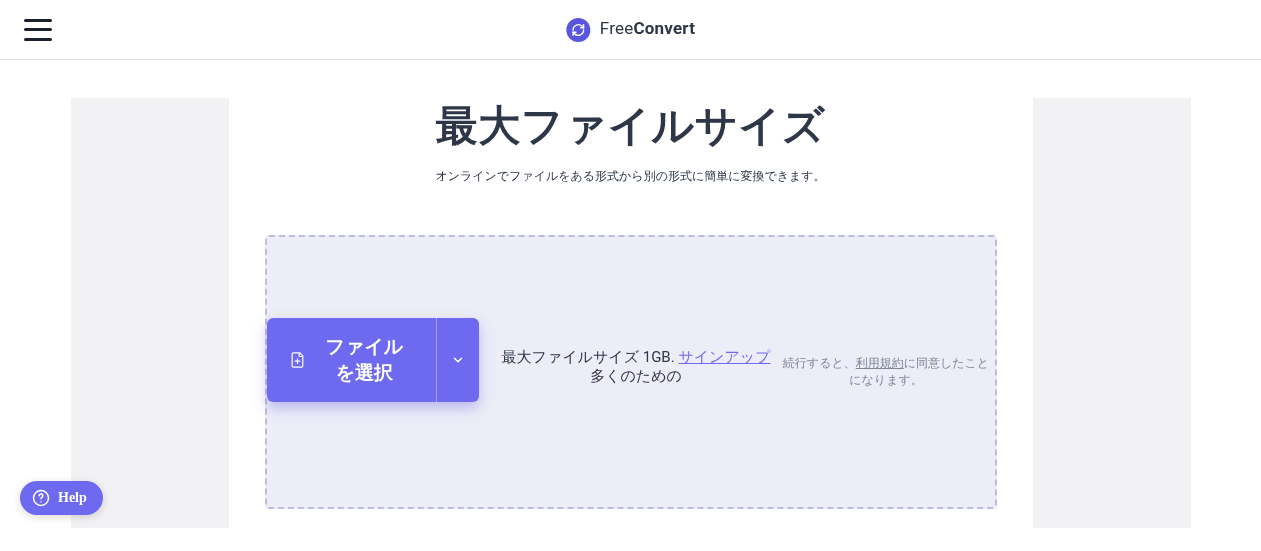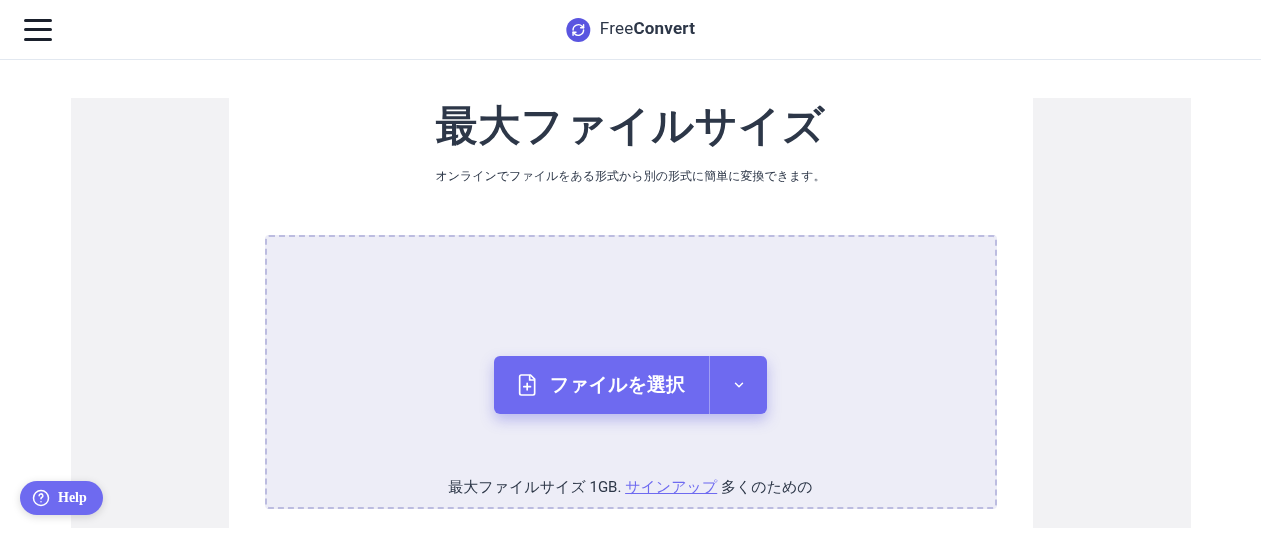--- a/index.html
+++ b/index.html
@@ -86,24 +86,22 @@
     font-size: 12px;
     color: #2d3748;
     margin-bottom: 50px;
   }
   .dropzone {
     border: 2px dashed #bcbce0;
     background: #ededf7;
     border-radius: 4px;
     height: 274px;
     display: flex;
-    flex-direction: column;
-    align-items: center;
-    justify-content: flex-end;
-    gap: 40px;
+    align-items: center;
+    justify-content: flex-start;
   }
   .btn-row {
     display: flex;
     box-shadow: 0 6px 14px rgba(90,85,224,0.35);
     border-radius: 6px;
     overflow: hidden;
     margin-bottom: 24px;
   }
   .choose-btn {
     background: #6e6af0;
@@ -126,20 +124,21 @@
     display: flex;
     align-items: center;
     justify-content: center;
     cursor: pointer;
   }
   .dd-btn svg { width: 14px; height: 14px; }
   .maxline {
     font-size: 15px;
     color: #2d3748;
     margin-bottom: 10px;
+    margin-left: 16px;
   }
   .maxline a {
     color: #6e6af0;
     text-decoration: underline;
   }
   .termsline {
     font-size: 12px;
     color: #7d8597;
   }
   .termsline a {
@@ -210,20 +209,23 @@
         <button class="dd-btn">
           <svg viewBox="0 0 24 24">
             <path d="M6 9l6 6 6-6" fill="none" stroke="#fff" stroke-width="2.5" stroke-linecap="round" stroke-linejoin="round"></path>
           </svg>
         </button>
       </div>
 
       <p class="maxline">
         <span>最大ファイルサイズ 1GB. </span><a href="#">サインアップ</a><span> 多くのための</span>
       </p>
+      <p class="termsline">
+        <span>続行すると、</span><a href="#">利用規約</a><span>に同意したことになります。</span>
+      </p>
     </div>
   </div>
 
   <div class="ad-slot"></div>
 </div>
 
 <div class="help-pill">
   <svg viewBox="0 0 24 24" fill="none" stroke="#fff" stroke-width="2">
     <circle cx="12" cy="12" r="10"></circle>
     <path d="M9.5 9a2.5 2.5 0 1 1 3.5 2.3c-.8.4-1 1-1 1.7" stroke-linecap="round"></path>

